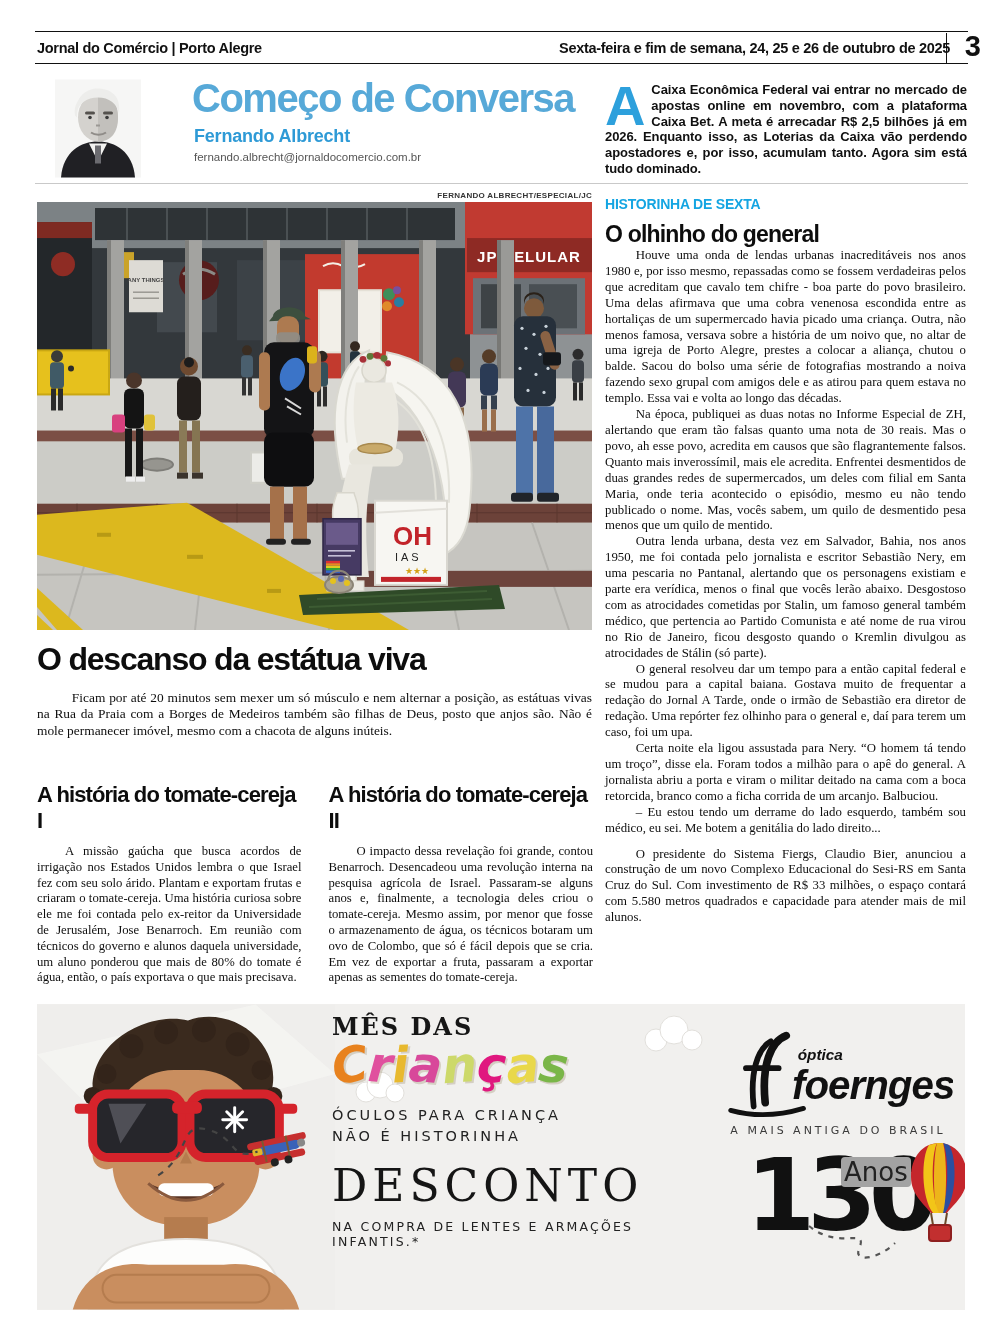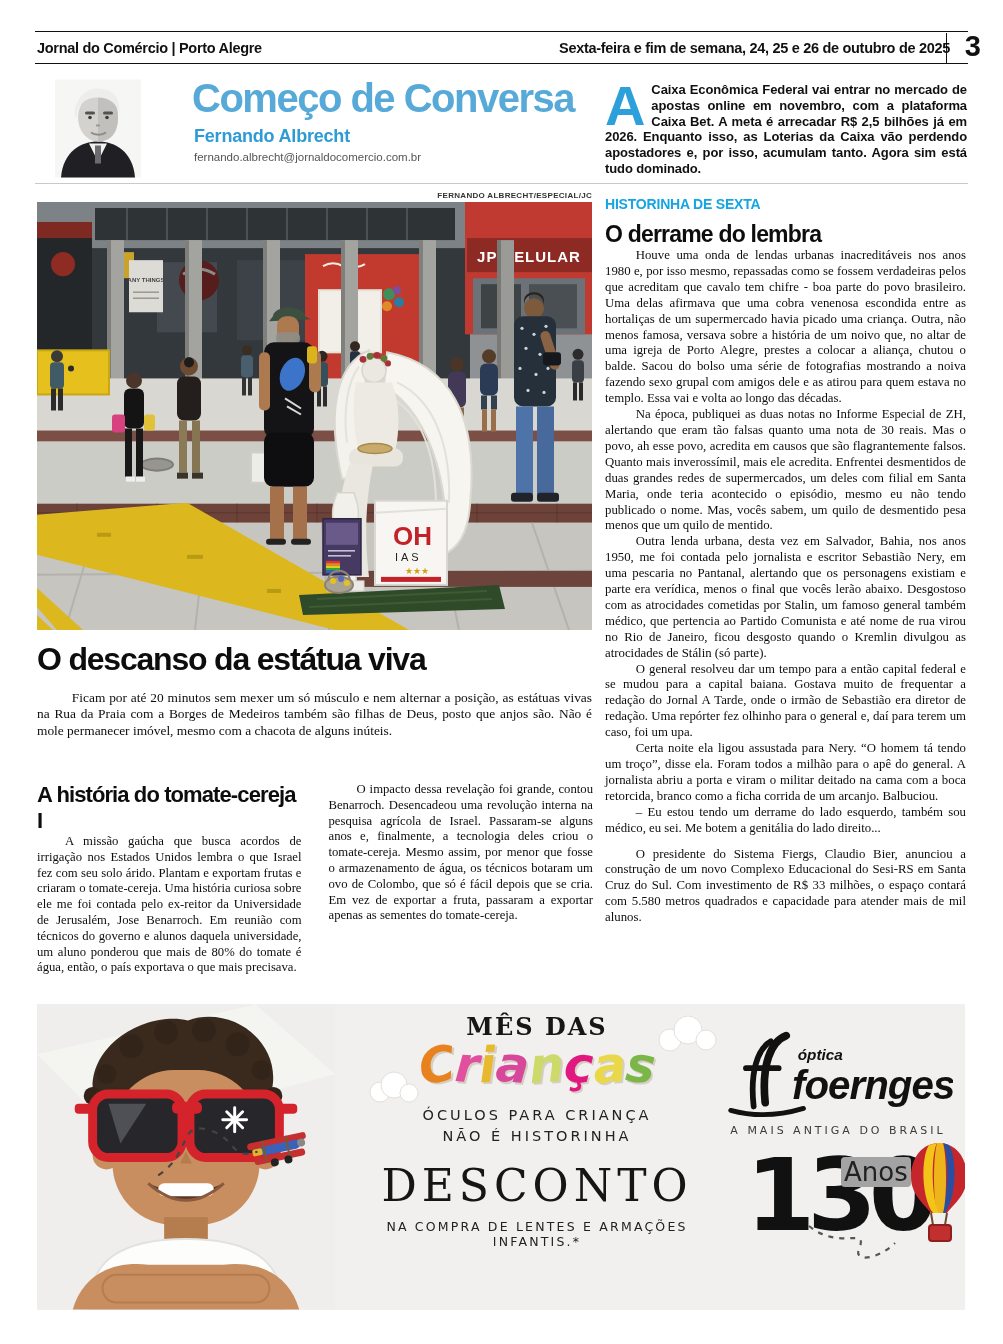--- a/index.html
+++ b/index.html
@@ -58,28 +58,28 @@
   
   .statue-art { position:absolute; left:37px; top:641px; width:555px; }
   .h-statue { font-size:32px; letter-spacing:-1.2px; }
   .statue-body { margin-top:12px; font-size:13.4px; line-height:16.4px; }
   .statue-body p { text-indent:2.6em; }
 
   
   .tomate-row { position:absolute; left:37px; top:782px; width:556px; display:flex; gap:27px; }
   .tomate-col { flex:1; min-width:0; }
   .h-tomate { font-size:22px; letter-spacing:-0.9px; }
-  .tomate-body { font-size:12.7px; line-height:15.8px; }
+  .tomate-body { margin-top:10px; font-size:12.7px; line-height:15.8px; }
   .tomate-body p { text-indent:2.2em; }
 
   
   .ad { position:absolute; left:37px; top:1004px; width:928px; height:306px;
     background:#f1f0ee; overflow:hidden; }
   .ad-child { position:absolute; left:0; top:0; width:298px; height:306px; }
-  .ad-center { position:absolute; left:309px; top:8px; width:382px; text-align:center; }
+  .ad-center { position:absolute; left:295px; top:8px; width:382px; text-align:left; }
   .camp-kicker { font-family:"DejaVu Serif", serif; font-weight:bold; font-size:24px;
     letter-spacing:2px; color:#161616; }
   .camp-word { margin-top:-4px; height:60px; font-family:"DejaVu Sans", sans-serif;
     font-weight:bold; font-style:italic; font-size:49px; line-height:58px; }
   .camp-word span { display:inline-block; text-shadow:2px 2px 0 rgba(90,60,0,.18); }
   .cl0{color:#e8821e; transform:rotate(-8deg);} .cl1{color:#e0509e; transform:rotate(4deg);}
   .cl2{color:#e8b92e; transform:rotate(-3deg);} .cl3{color:#d8489a; transform:rotate(5deg);}
   .cl4{color:#cdd96a; transform:rotate(-4deg);} .cl5{color:#e0187f; transform:rotate(3deg);}
   .cl6{color:#e9d84a; transform:rotate(-5deg);} .cl7{color:#7ab648; transform:rotate(6deg);}
   .tagline { margin-top:8px; font-family:"DejaVu Sans", sans-serif; font-size:14.5px;
@@ -424,21 +424,21 @@
       <ellipse cx="302" cy="382" rx="14" ry="8" fill="#a9a294" stroke="#8b8476" stroke-width="2"></ellipse>
       <path d="M291,378 a11,10 0 0 1 22,0" stroke="#8b8476" stroke-width="2" fill="none"></path>
       <circle cx="296" cy="378" r="3" fill="#e5c21e"></circle>
         <circle cx="304" cy="376" r="3" fill="#5a6ab5"></circle>
         <circle cx="310" cy="380" r="3" fill="#e5c21e"></circle>
     </g>
   </svg>
 
   <div class="right-col">
     <div class="kicker">HISTORINHA DE SEXTA</div>
-    <h1 class="headline h-derrame">O derrame do lembra</h1>
+    <h1 class="headline h-derrame">O olhinho do general</h1>
     <div class="serif-body bodyblock">
       <p>Houve uma onda de lendas urbanas inacreditáveis nos anos 1980 e, por isso mesmo, repassadas como se fossem verdadeiras pelos que acreditam que cavalo tem chifre - boa parte do povo brasileiro. Uma delas afirmava que uma cobra venenosa escondida entre as hortaliças de um supermercado havia picado uma criança. Outra, não menos famosa, versava sobre a história de um noivo que, no altar de uma igreja de Porto Alegre, prestes a colocar a aliança, chutou o balde. Sacou do bolso uma série de fotografias mostrando a noiva fazendo sexo grupal com amigos dele e as atirou para quem estava no templo. Essa vai e volta ao longo das décadas.</p>
       <p>Na época, publiquei as duas notas no Informe Especial de ZH, alertando que eram tão falsas quanto uma nota de 30 reais. Mas o povo, ah esse povo, acredita em causos que são flagrantemente falsos. Quanto mais inverossímil, mais ele acredita. Enfrentei desmentidos de duas grandes redes de supermercados, um deles com filial em Santa Maria, onde teria acontecido o episódio, mesmo eu não tendo publicado o nome. Mas, vocês sabem, um quilo de desmentido pesa menos que um quilo de mentido.</p>
       <p>Outra lenda urbana, desta vez em Salvador, Bahia, nos anos 1950, me foi contada pelo jornalista e escritor Sebastião Nery, em uma pescaria no Pantanal, alertando que os personagens existiam e parte era verídica, menos o final que vocês lerão abaixo. Desgostoso com as atrocidades cometidas por Stalin, um famoso general também médico, que pertencia ao Partido Comunista e até nome de rua virou no Rio de Janeiro, ficou desgosto quando o Kremlin divulgou as atrocidades de Stálin (só parte).</p>
       <p>O general resolveu dar um tempo para a então capital federal e se mudou para a capital baiana. Gostava muito de frequentar a redação do Jornal A Tarde, onde o irmão de Sebastião era diretor de redação. Uma repórter fez olhinho para o general e, daí para terem um caso, foi um upa.</p>
       <p>Certa noite ela ligou assustada para Nery. “O homem tá tendo um troço”, disse ela. Foram todos a milhão para o apê do general. A jornalista abriu a porta e viram o militar deitado na cama com a boca retorcida, branco como a ficha corrida de um arcanjo. Balbuciou.</p>
       <p>– Eu estou tendo um derrame do lado esquerdo, também sou médico, eu sei. Me botem a genitália do lado direito...</p>
     </div>
     <div class="serif-body boas-body">
       <p>O presidente do Sistema Fiergs, Claudio Bier, anunciou a construção de um novo Complexo Educacional do Sesi-RS em Santa Cruz do Sul. Com investimento de R$ 33 milhões, o espaço contará com 5.580 metros quadrados e capacidade para atender mais de mil alunos.</p>
@@ -453,20 +453,21 @@
   </div>
 
   <div class="tomate-row">
     <div class="tomate-col">
       <h2 class="headline h-tomate">A história do tomate-cereja I</h2>
       <div class="serif-body tomate-body">
           <p>A missão gaúcha que busca acordos de irrigação nos Estados Unidos lembra o que Israel fez com seu solo árido. Plantam e exportam frutas e criaram o tomate-cereja. Uma história curiosa sobre ele me foi contada pelo ex-reitor da Universidade de Jerusalém, Jose Benarroch. Em reunião com técnicos do governo e alunos daquela universidade, um aluno ponderou que mais de 80% do tomate é água, então, o país exportava o que mais precisava.</p>
         </div>
     </div>
     <div class="tomate-col">
+      <h2 class="headline h-tomate">A história do tomate-cereja II</h2>
       <div class="serif-body tomate-body">
           <p>O impacto dessa revelação foi grande, contou Benarroch. Desencadeou uma revolução interna na pesquisa agrícola de Israel. Passaram-se alguns anos e, finalmente, a tecnologia deles criou o tomate-cereja. Mesmo assim, por menor que fosse o armazenamento de água, os técnicos botaram um ovo de Colombo, que só é fácil depois que se cria. Em vez de exportar a fruta, passaram a exportar apenas as sementes do tomate-cereja.</p>
         </div>
     </div>
   </div>
 
   <div class="ad">
 
     <svg class="ad-child" viewBox="0 0 300 307">
       <rect width="300" height="307" fill="#efeeec"></rect>

